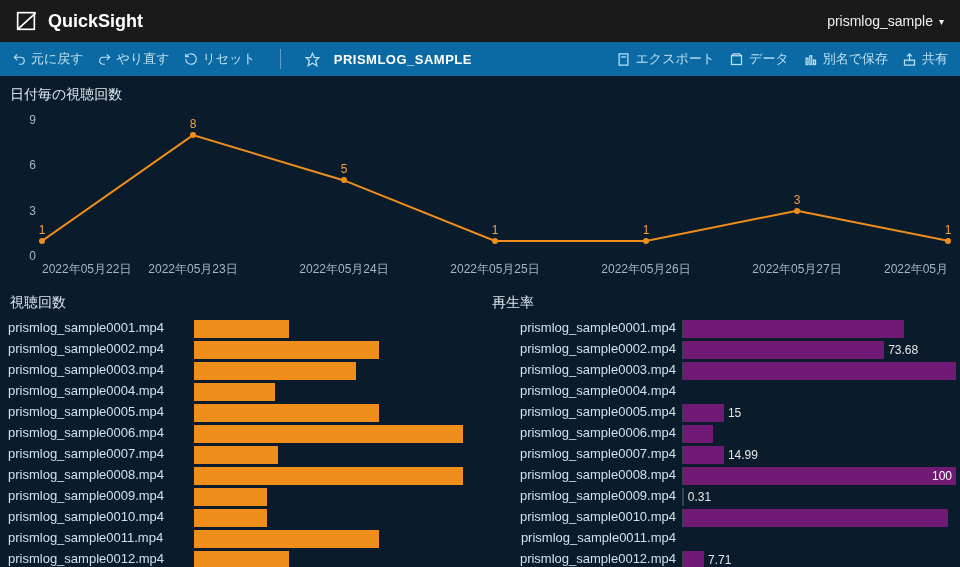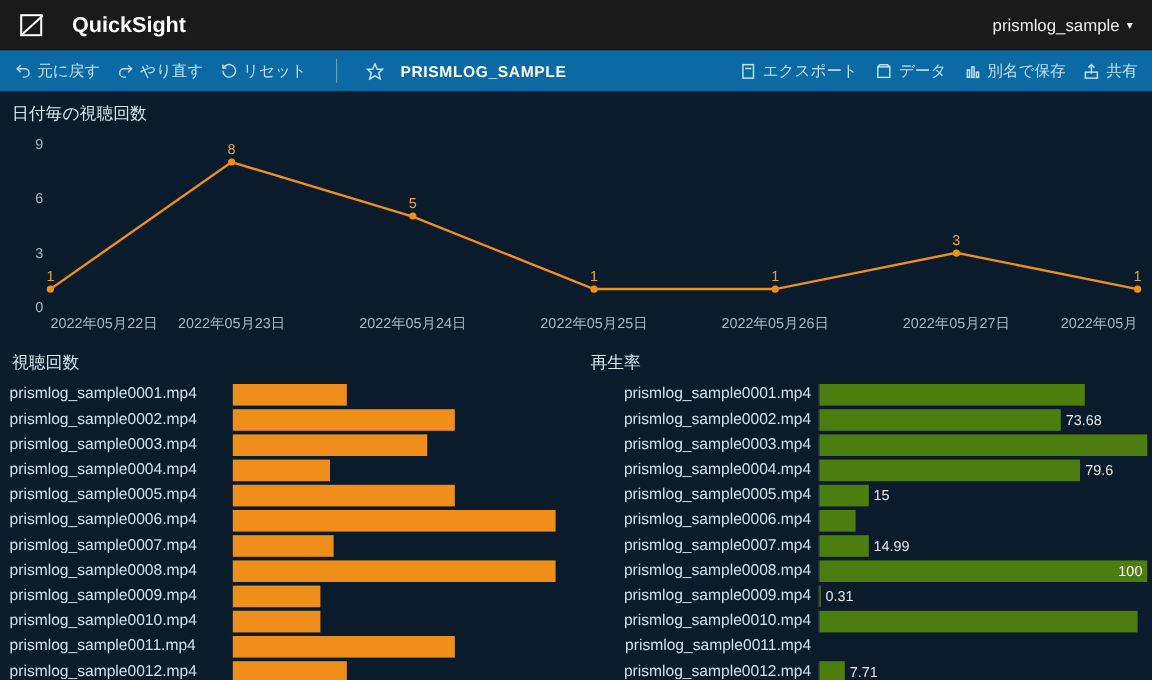--- a/index.html
+++ b/index.html
@@ -1,19 +1,19 @@
 <!DOCTYPE html>
 <html><head>
 <meta charset="utf-8">
 <style>
   * { margin: 0; padding: 0; box-sizing: border-box; }
   html, body { width: 960px; height: 567px; font-family: "Helvetica Neue", Arial, sans-serif; background: #0a1c2b; color: #e6e6e6; overflow: hidden; }
   
   .topbar { height: 42px; background: #1a1a1a; display: flex; align-items: center; padding: 0 16px; justify-content: space-between; }
-  .brand { display: flex; align-items: center; gap: 24px; font-size: 18px; font-weight: 600; color: #fff; }
+  .brand { display: flex; align-items: center; gap: 12px; font-size: 18px; font-weight: 600; color: #fff; }
   .brand-icon { width: 20px; height: 20px; }
   .user { color: #eee; font-size: 14px; display: flex; align-items: center; gap: 6px; }
   .caret { font-size: 10px; }
 
   
   .toolbar { height: 34px; background: #0b6aa3; display: flex; align-items: center; padding: 0 12px; font-size: 13px; color: #cde8f7; }
   .toolbar .grp { display: flex; align-items: center; gap: 14px; }
   .toolbar .spacer { flex: 1; }
   .toolbar .item { display: flex; align-items: center; gap: 5px; opacity: .92; }
   .toolbar .sep { width:1px; height: 20px; background: rgba(255,255,255,.35); margin: 0 10px; }
@@ -41,21 +41,21 @@
   .panel-bars-left { position: absolute; left: 0; top: 210px; width: 478px; bottom: 0; padding-top: 6px; }
   .panel-bars-right { position: absolute; left: 482px; right: 0; top: 210px; bottom: 0; padding-top: 6px; }
 
   .bar-list { padding: 4px 4px 0 8px; }
   .bar-row { display: flex; align-items: flex-start; height: 20px; margin-bottom: 1px; }
   .bar-row .rlabel { flex: 0 0 186px; font-size: 13px; color: #cfe0ea; white-space: nowrap; overflow: hidden; }
   .panel-bars-right .bar-row .rlabel { flex: 0 0 192px; text-align: right; padding-right: 6px; }
   .bar-row .track { position: relative; flex: 1; height: 18px; }
   .bar-row .bar { position: absolute; left: 0; top: 0; bottom: 0; height: 100%; }
   .bar.orange { background: #ef8e1b; }
-  .bar.blue { background: #4d7c0f; }
+  .bar.blue { background: #701a75; }
   .bar .val { position: absolute; right: -4px; top: 50%; transform: translate(100%, -50%); font-size: 12px; color: #e6e6e6; }
   .panel-bars-right .track { border-left: 1px solid rgba(255,255,255,.18); }
   .panel-bars-right .bar .val.inside { right: 4px; transform: translate(0,-50%); color: #fff; }
 
   
   .vsep { position: absolute; top: 218px; bottom: 0; left: 479px; width: 3px; background: #0a1c2b; }
 </style>
 </head>
 <body>
 
@@ -261,25 +261,20 @@
           </div>
         </div>
         <div class="bar-row">
           <div class="rlabel">prismlog_sample0003.mp4</div>
           <div class="track">
             <div class="bar blue" style="width: 100%;"></div>
           </div>
         </div>
         <div class="bar-row">
           <div class="rlabel">prismlog_sample0004.mp4</div>
-          <div class="track">
-            <div class="bar blue" style="width: 79.6%;">
-              <span class="val">79.6</span>
-            </div>
-          </div>
         </div>
         <div class="bar-row">
           <div class="rlabel">prismlog_sample0005.mp4</div>
           <div class="track">
             <div class="bar blue" style="width: 15%;">
               <span class="val">15</span>
             </div>
           </div>
         </div>
         <div class="bar-row">

